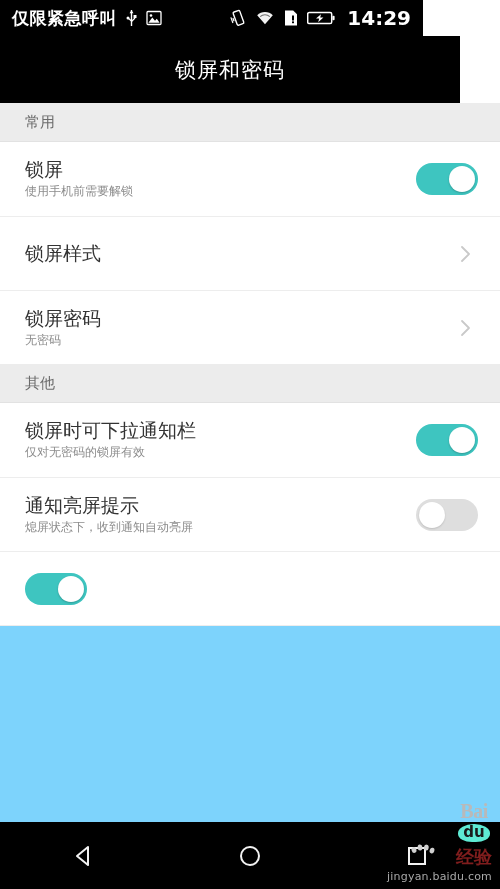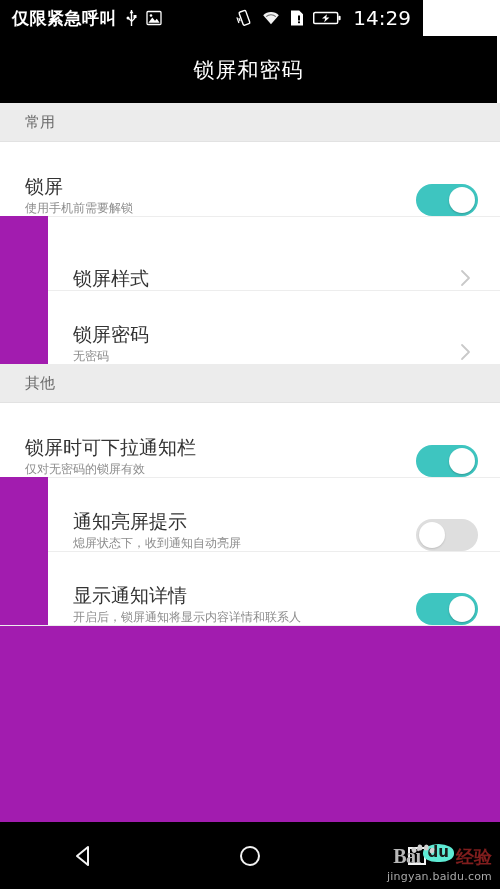--- a/index.html
+++ b/index.html
@@ -14,52 +14,52 @@
   
   .statusbar {
     position: absolute; top: 0; left: 0; width: 423px; height: 36px;
     background: #000; color: #fff;
     display: flex; align-items: center; justify-content: space-between;
     padding: 0 12px;
   }
   .sb-left { display: flex; align-items: center; gap: 9px; }
   .sb-right { display: flex; align-items: center; gap: 9px; }
   .sb-carrier { font-size: 17px; font-weight: 700; letter-spacing: .5px; color:#fff; }
-  .sb-clock { font-size: 20px; font-weight: 400; color:#fff; margin-left: 3px; }
+  .sb-clock { font-size: 20px; font-weight: 700; color:#fff; margin-left: 3px; }
   .sb-ico { display: inline-block; line-height: 0; }
   .sb-ico svg { display: block; }
 
   
   .titlebar {
-    position: absolute; top: 36px; left: 0; width: 497px; height: 67px;
+    position: absolute; top: 36px; left: 0; width: 460px; height: 67px;
     background: #000; color: #fff;
     display: flex; align-items: center; justify-content: center;
   }
   .titlebar .title { font-size: 21px; font-weight: 400; letter-spacing: 1px; }
 
   
   .content {
     position: absolute; top: 103px; left: 0; width: 500px; height: 719px;
-    background: #a21caf; overflow: hidden;
+    background: #7dd3fc; overflow: hidden;
   }
   .section-header {
     height: 39px; background: #ececec;
     display: flex; align-items: center;
     padding-left: 25px;
     font-size: 15px; color: #6b6b6b;
     border-bottom: 1px solid #e2e2e2;
   }
   .row {
     position: relative;
-    display: flex; align-items: flex-end; justify-content: space-between;
+    display: flex; align-items: center; justify-content: space-between;
     padding: 0 22px 0 25px;
     background: #fff;
     min-height: 74px;
   }
-  .row + .row { border-top: 1px solid #ededed; margin-left: 48px; }
+  .row + .row { border-top: 1px solid #ededed; }
   .row-sep { height: 1px; background: #ededed; margin: 0 0 0 0; }
   .row-text { display: flex; flex-direction: column; justify-content: center; gap: 4px; }
   .row-title { font-size: 19px; color: #333333; line-height: 1.15; }
   .row-sub { font-size: 12px; color: #8c8c8c; line-height: 1.15; }
 
   
   .toggle {
     position: relative; width: 62px; height: 32px; border-radius: 16px;
     flex: 0 0 auto;
   }
@@ -86,21 +86,21 @@
   }
   .nav-btn { flex: 1; display: flex; align-items: center; justify-content: center; }
   .nav-btn svg { display: block; }
 
   
   .watermark {
     position: absolute; right: 8px; bottom: 6px;
     display: flex; flex-direction: column; align-items: flex-end;
     pointer-events: none;
   }
-  .wm-row { display: flex; align-items: flex-start; gap: 2px; }
+  .wm-row { display: flex; align-items: center; gap: 2px; flex-direction: column; }
   .wm-bai { font-size: 20px; font-weight: 700; color: #b9b9b9; font-family: "Liberation Serif", serif; letter-spacing: -.5px;}
   .wm-du {
     font-size: 15px; font-weight: 700; color: #1b1b1b; background: #5eead4;
     border-radius: 50% 50% 45% 45%; padding: 1px 5px 2px 5px; line-height: 1;
     position: relative; top: -1px;
   }
   .wm-jy { font-size: 18px; font-weight: 700; color: #7f1d1d; }
   .wm-url { font-size: 11px; color: #a8a8a8; margin-top: 1px; letter-spacing: .2px; }
   .wm-paws { position: absolute; right: 56px; bottom: 26px; width: 26px; height: 14px; }
 </style>
@@ -224,24 +224,20 @@
       <div class="row-text">
         <span class="row-title">通知亮屏提示</span>
         <span class="row-sub">熄屏状态下，收到通知自动亮屏</span>
       </div>
       <div class="toggle off">
         <div class="knob"></div>
       </div>
     </div>
 
     <div class="row">
-      <div class="row-text">
-        <span class="row-title">显示通知详情</span>
-        <span class="row-sub">开启后，锁屏通知将显示内容详情和联系人</span>
-      </div>
       <div class="toggle on">
         <div class="knob"></div>
       </div>
     </div>
 
 
     <div class="row-sep"></div>
   </div>
 
   <div class="navbar">

